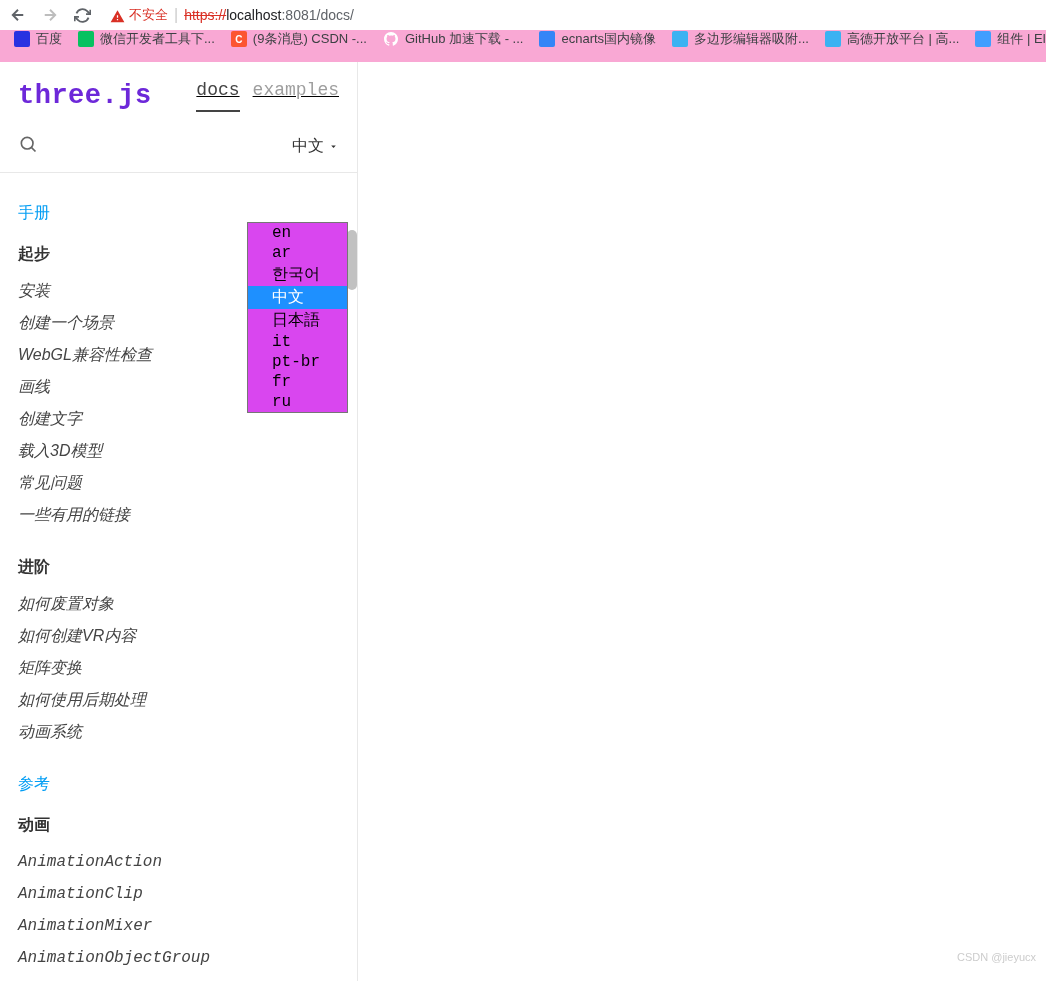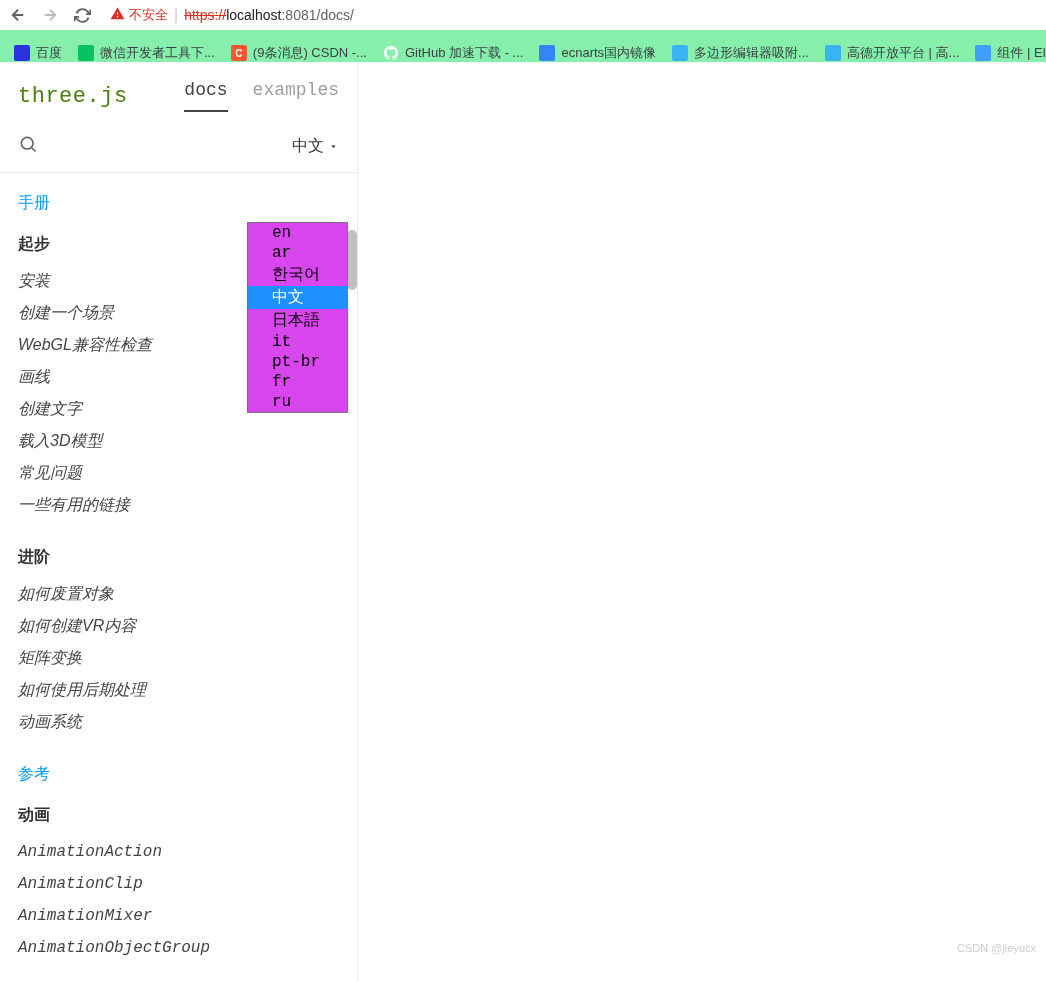--- a/index.html
+++ b/index.html
@@ -2,58 +2,58 @@
 <html><head>
   <meta charset="utf-8">
   <style>
     * { margin: 0; padding: 0; box-sizing: border-box; }
     body { font-family: -apple-system, BlinkMacSystemFont, "Segoe UI", Arial, sans-serif; background: #fff; width: 1046px; height: 981px; overflow: hidden; position: relative; }
     
     .browser-bar { height: 30px; display: flex; align-items: center; padding: 0 6px; gap: 8px; background: #fff; }
     .nav-btn { width: 24px; height: 24px; display: flex; align-items: center; justify-content: center; color: #5f6368; cursor: pointer; }
     .nav-btn.disabled { color: #bdbdbd; }
     .url-area { flex: 1; display: flex; align-items: center; gap: 6px; padding: 0 8px; }
-    .insecure-badge { display: flex; align-items: flex-start; gap: 4px; color: #d93025; font-size: 13px; }
+    .insecure-badge { display: flex; align-items: flex-end; gap: 4px; color: #d93025; font-size: 13px; }
     .pipe { color: #ccc; }
     .url-text { font-size: 14px; color: #5f6368; }
     .url-text .struck { text-decoration: line-through; color: #d93025; }
     .url-text .host { color: #202124; }
     
-    .bookmarks-bar { height: 32px; display: flex; align-items: flex-end; gap: 16px; padding: 0 14px; font-size: 13px; color: #3c4043; background: #86efac; }
+    .bookmarks-bar { height: 32px; display: flex; align-items: flex-start; gap: 16px; padding: 0 14px; font-size: 13px; color: #3c4043; background: #f9a8d4; }
     .bookmark { display: flex; align-items: center; gap: 6px; cursor: pointer; white-space: nowrap; }
     .bm-icon { width: 16px; height: 16px; display: flex; align-items: center; justify-content: center; border-radius: 2px; font-size: 10px; color: #fff; font-weight: bold; }
     
     .page { display: flex; height: calc(100% - 62px); position: relative; }
     .sidebar { width: 358px; border-right: 1px solid #e8e8e8; display: flex; flex-direction: column; position: relative; }
     .scrollbar-thumb { position: absolute; right: 0; top: 168px; width: 10px; height: 60px; background: #c1c1c1; border-radius: 5px; }
     
     .header-row { display: flex; align-items: center; justify-content: space-between; padding: 18px 18px 8px 18px; }
-    .logo { font-family: 'Courier New', monospace; font-size: 22px; font-weight: normal; color: #4d7c0f; letter-spacing: 0.5px; }
-    .tabs { display: flex; gap: 25px; }
+    .logo { font-family: 'Courier New', monospace; font-size: 27px; font-weight: bold; color: #6d28d9; letter-spacing: 0.5px; }
+    .tabs { display: flex; gap: 13px; text-decoration: underline; }
     .tab { font-family: 'Courier New', monospace; font-size: 18px; color: #9e9e9e; padding-bottom: 10px; cursor: pointer; }
     .tab.active { color: #444; border-bottom: 2px solid #444; }
     
     .search-row { display: flex; align-items: center; justify-content: space-between; padding: 14px 18px 14px 18px; border-bottom: 1px solid #e8e8e8; }
     .search-icon { color: #666; }
     .lang-selector { display: flex; align-items: center; gap: 4px; font-size: 16px; color: #333; cursor: pointer; }
     
     .lang-dropdown { position: absolute; top: 160px; left: 247px; width: 101px; background: #d946ef; border: 1px solid #767676; font-family: 'Courier New', monospace; font-size: 16px; z-index: 100; }
     .lang-option { padding: 1px 0 1px 24px; cursor: pointer; color: #000; }
     .lang-option.selected { background: #1e90ff; color: #fff; }
     
     .nav-content { padding: 14px 18px; overflow-y: auto; flex: 1; }
-    .section-label { color: #049ef4; font-size: 16px; margin-bottom: 20px; margin-top: 6px; }
+    .section-label { color: #049ef4; font-size: 16px; margin-bottom: 20px; margin-top: 16px; }
     .group-title { font-size: 16px; font-weight: bold; color: #333; margin-bottom: 10px; margin-top: 6px; }
     .nav-item { font-size: 16px; color: #444; padding: 4px 0; cursor: pointer; line-height: 1.5; font-style: italic; }
     .nav-item.mono { font-family: 'Courier New', monospace; }
     .group { margin-bottom: 26px; }
     
     .main-content { flex: 1; background: #fff; }
     
-    .watermark { position: absolute; bottom: 27px; right: 10px; font-size: 11px; color: #ccc; }
+    .watermark { position: absolute; bottom: 18px; right: 10px; font-size: 11px; color: #ccc; }
   </style>
 </head>
 <body>
 
 <div class="browser-bar">
   <div class="nav-btn">
     <svg width="18" height="18" viewBox="0 0 24 24" fill="none" stroke="currentColor" stroke-width="2.5">
         <path d="M19 12H5M12 19l-7-7 7-7"></path>
       </svg>
   </div>

